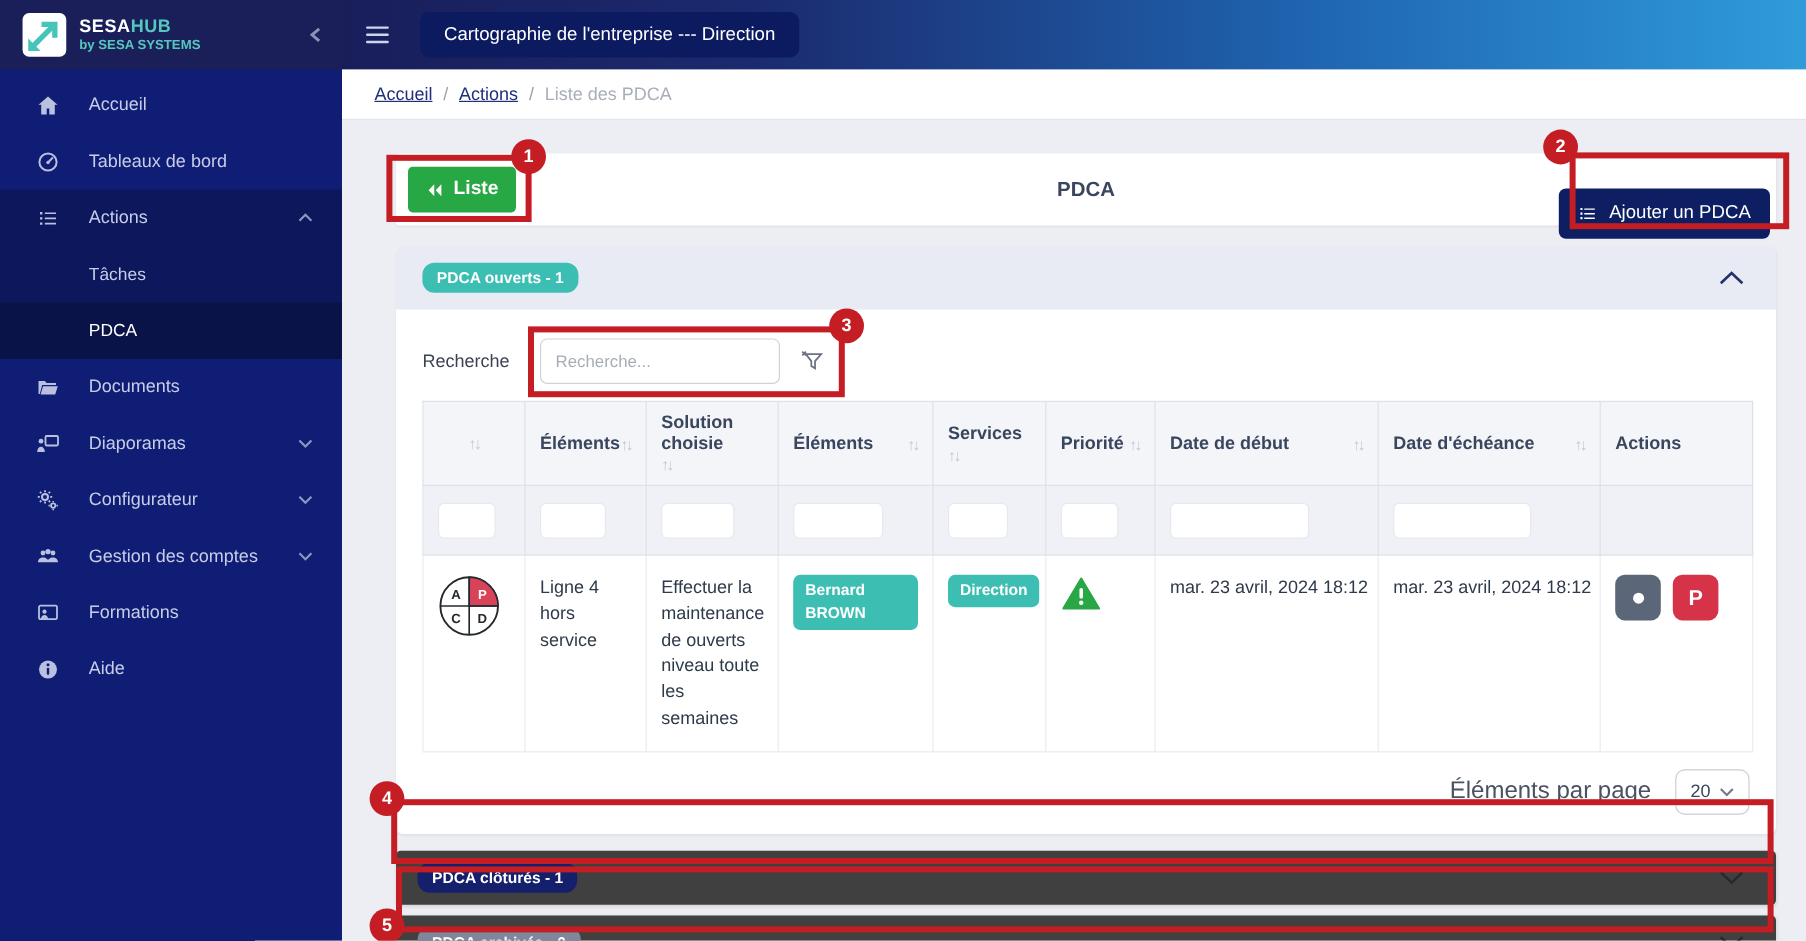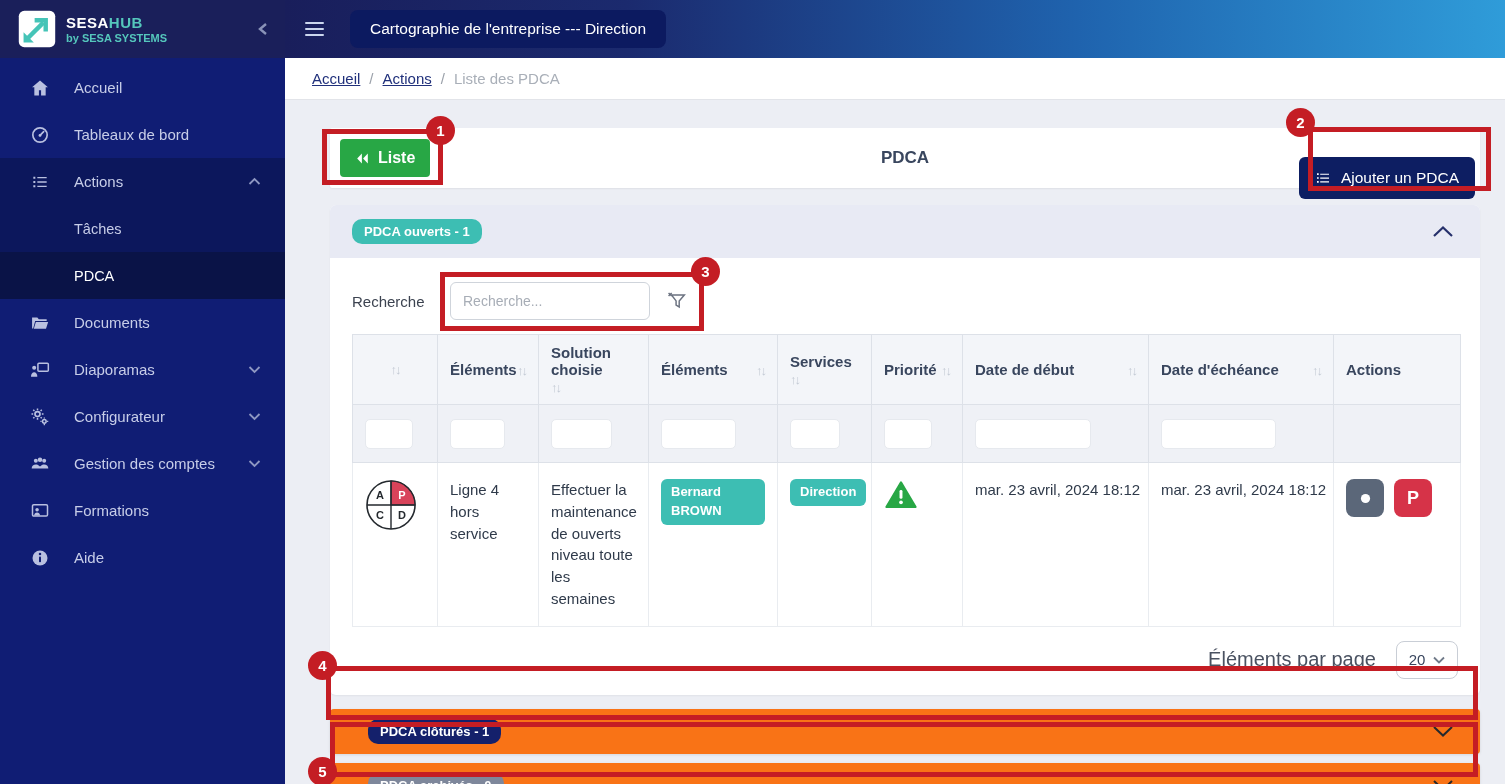--- a/index.html
+++ b/index.html
@@ -85,21 +85,21 @@
   .act-btn { width:38px; height:38px; border-radius:8px; border:none; display:flex; align-items:center; justify-content:center; cursor:pointer; font-family:inherit; }
   .act-gray { background:#5B6779; }
   .act-gray svg { width:17px; height:17px; }
   .act-red { background:#D63348; color:#fff; font-weight:bold; font-size:18px; }
 
   .pagination { display:flex; justify-content:flex-end; align-items:center; gap:20px; margin-top:14px; padding-bottom:10px; }
   .pp-label { font-size:20px; color:#4A5261; }
   .pp-select { width:62px; height:38px; border:1px solid #C9CED6; border-radius:8px; background:#fff; display:flex; align-items:center; justify-content:center; gap:8px; font-size:15px; color:#39465E; cursor:pointer; margin-right:2px; }
   .pp-select .sel-chev { display:flex; color:#707A89; }
 
-  .closed-panel { background:#f97316; height:45px; border-radius:4px; display:flex; align-items:center; padding:0 26px 0 38px; box-shadow:0 1px 3px rgba(0,0,0,.10); cursor:pointer; }
+  .closed-panel { background:#404040; height:45px; border-radius:4px; display:flex; align-items:center; padding:0 26px 0 18px; box-shadow:0 1px 3px rgba(0,0,0,.10); cursor:pointer; }
   .cp1 { margin-top:14px; } .cp2 { margin-top:9px; }
 
   
   .anno-layer { position:absolute; inset:0; z-index:50; pointer-events:none; }
   .anno-rect { position:absolute; border:5px solid #C41D24; }
   .anno-dot { position:absolute; width:29px; height:29px; border-radius:50%; background:#C41D24; color:#fff; font-weight:bold; font-size:15px; display:flex; align-items:center; justify-content:center; }
 </style>
 </head>
 <body>
 

